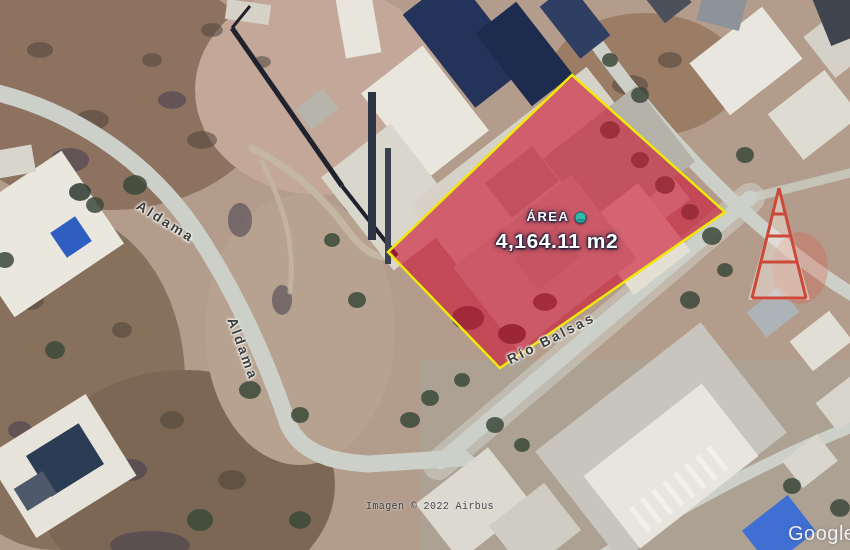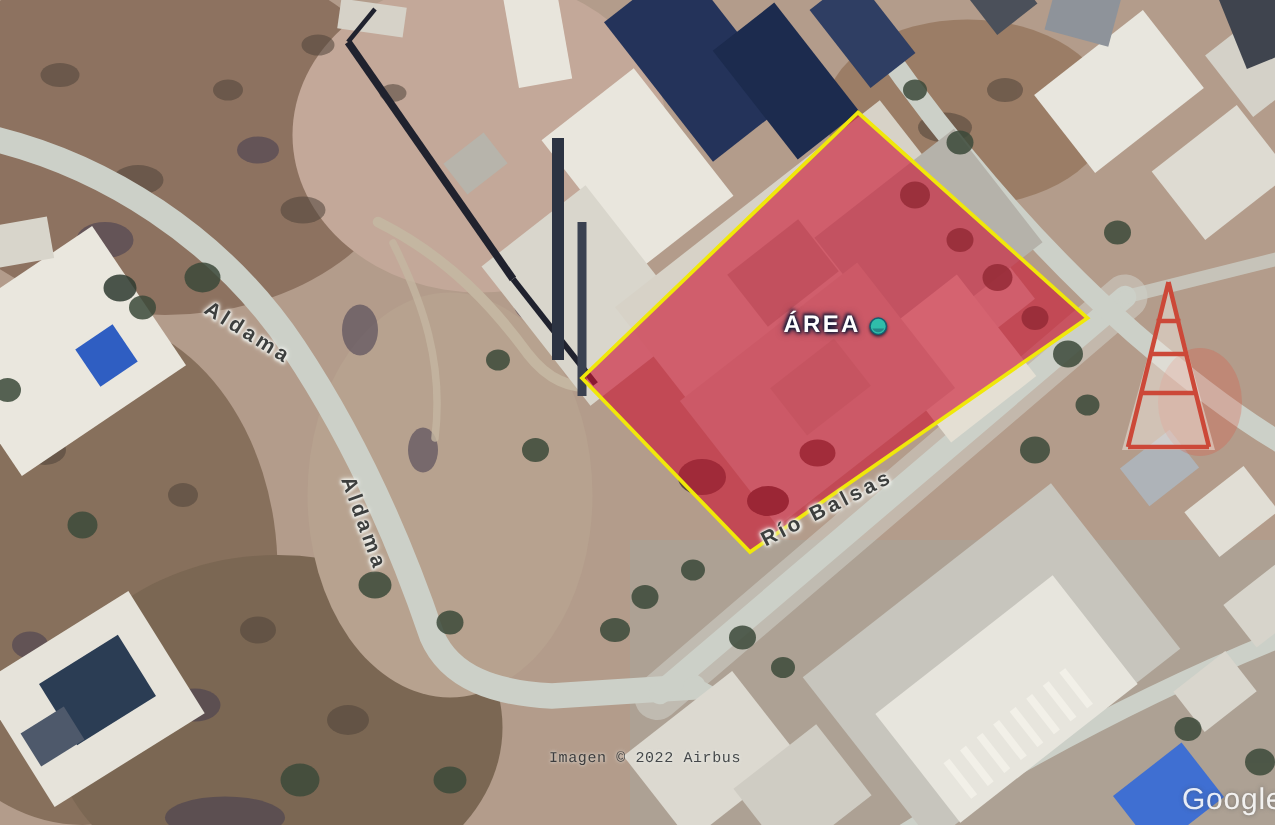--- a/index.html
+++ b/index.html
@@ -9,21 +9,21 @@
   }
   .scene{position:absolute;left:0;top:0;width:850px;height:550px;display:block;}
   
   .area-label{
     position:absolute;left:437px;top:206px;width:240px;text-align:center;
     color:#ffffff;font-weight:bold;pointer-events:none;
     text-shadow:0 1px 3px rgba(15,25,55,.95),1px 1px 2px rgba(15,25,55,.9),
                 -1px -1px 2px rgba(15,25,55,.75),0 0 6px rgba(20,30,60,.8);
   }
   .area-title-row{display:flex;align-items:center;justify-content:center;gap:5px;
-    font-size:16px;letter-spacing:1.5px;line-height:22px;}
+    font-size:13px;letter-spacing:1.5px;line-height:22px;}
   .area-title-row svg{filter:drop-shadow(0 1px 1px rgba(10,20,40,.8));}
   .area-value{font-size:21px;letter-spacing:.5px;line-height:25px;}
   
   .street{
     position:absolute;font-size:14px;font-weight:bold;color:#3d3f3e;
     letter-spacing:2.5px;white-space:nowrap;transform-origin:left center;
     text-shadow:0 0 2px #f2f2ee,0 0 2px #f2f2ee,0 0 3px #f2f2ee,0 0 4px #eef0ea,1px 1px 2px #e8eae4;
   }
   .attribution{
     position:absolute;left:366px;top:501px;font-size:10px;color:#23282c;opacity:.82;
@@ -201,20 +201,21 @@
   </svg>
 
   <div class="area-label">
     <div class="area-title-row">
       <span>ÁREA</span>
       <svg width="13" height="13">
         <circle cx="6.5" cy="6.5" r="5.5" stroke="#155e71" stroke-width="1" fill="#2fbdaa"></circle>
         <path d="M2.5,8 A4.5 4.5 0 0 0 10.5,8 L2.5,8 Z" fill="#1d4f66" opacity=".5"></path>
       </svg>
     </div>
+    <div class="area-value">4,164.11 m2</div>
   </div>
 
   <div class="street" style="left:138px;top:196px;transform:rotate(32deg);">Aldama</div>
   <div class="street" style="left:232px;top:310px;transform:rotate(70deg);">Aldama</div>
   <div class="street" style="left:508px;top:352px;transform:rotate(-27deg);">Río Balsas</div>
 
   <div class="attribution">Imagen © 2022 Airbus</div>
   <div class="watermark">Google</div>
 
 </div>

